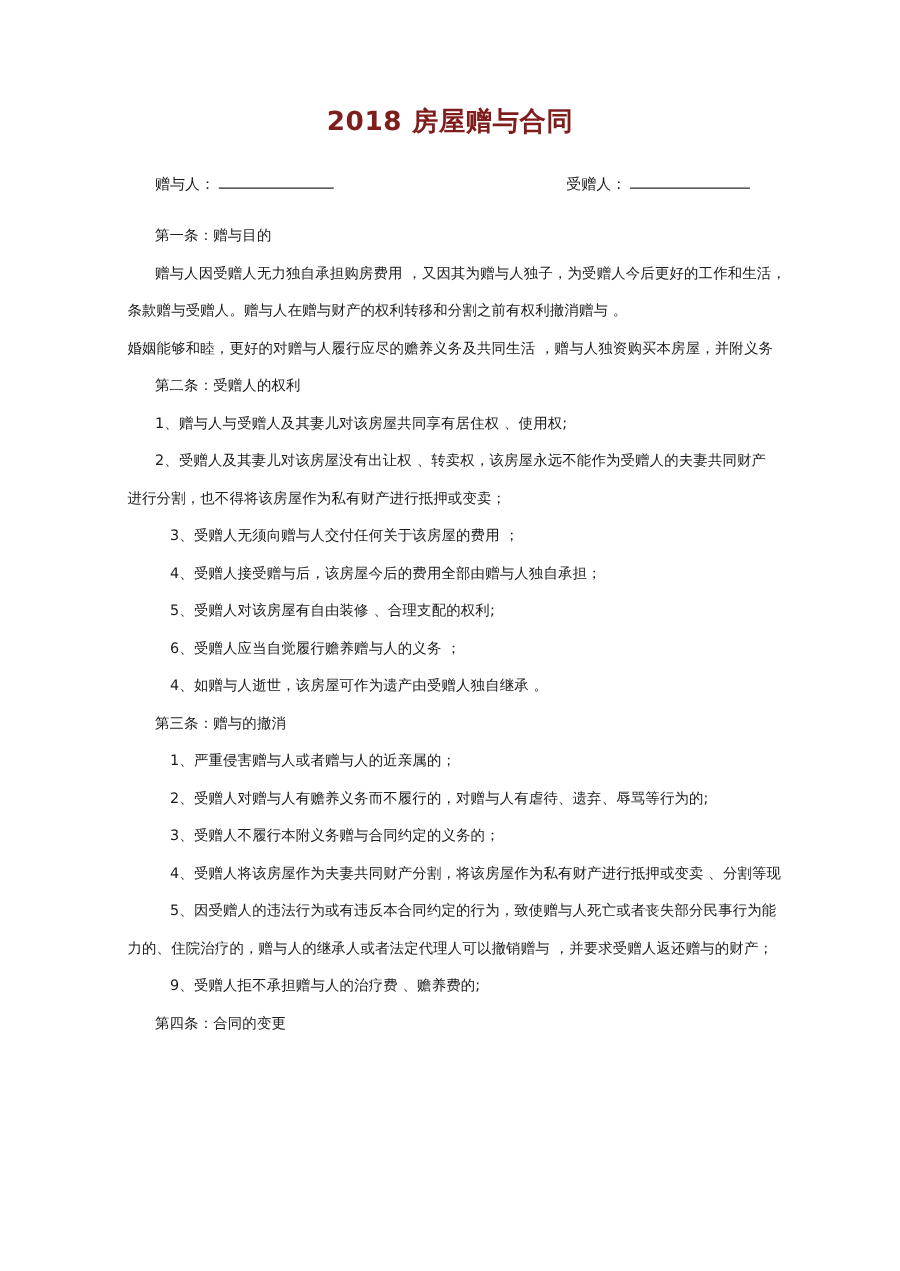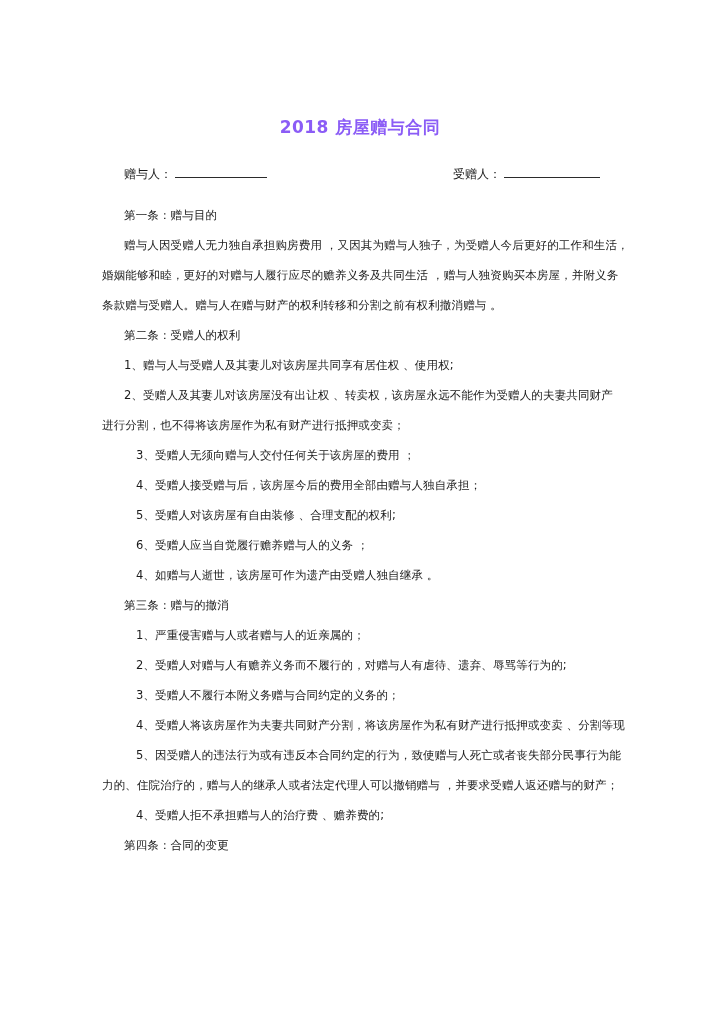--- a/index.html
+++ b/index.html
@@ -21,26 +21,26 @@
     overflow: hidden;
   }
   .doc-body {
     position: absolute;
     left: 102px;
     top: 0;
     width: 516px;
   }
   .doc-title {
     margin: 0;
-    padding-top: 116px;
+    padding-top: 84px;
     text-align: center;
-    font-size: 17px;
+    font-size: 21px;
     font-weight: bold;
     letter-spacing: 0.5px;
-    color: #8b5cf6;
+    color: #7f1d1d;
     line-height: 1.3;
   }
   .title-num {
     font-family: "DejaVu Sans", "Liberation Sans", sans-serif;
     font-weight: bold;
   }
 
   
   .party-row {
     display: flex;
@@ -122,36 +122,36 @@
       <span class="party-field right">
         <span class="field-label">受赠人：</span>
         <span class="blank-line wide"></span>
       </span>
     </div>
 
 
     <div class="content" id="content-lines">
         <p class="line indent">第一条：赠与目的</p>
         <p class="line indent">赠与人因受赠人无力独自承担购房费用 ，又因其为赠与人独子，为受赠人今后更好的工作和生活，</p>
+        <p class="line flush">条款赠与受赠人。赠与人在赠与财产的权利转移和分割之前有权利撤消赠与 。</p>
         <p class="line flush">婚姻能够和睦，更好的对赠与人履行应尽的赡养义务及共同生活 ，赠与人独资购买本房屋，并附义务</p>
-        <p class="line flush">条款赠与受赠人。赠与人在赠与财产的权利转移和分割之前有权利撤消赠与 。</p>
         <p class="line indent">第二条：受赠人的权利</p>
         <p class="line indent">1、赠与人与受赠人及其妻儿对该房屋共同享有居住权 、使用权;</p>
         <p class="line indent">2、受赠人及其妻儿对该房屋没有出让权 、转卖权，该房屋永远不能作为受赠人的夫妻共同财产</p>
         <p class="line flush">进行分割，也不得将该房屋作为私有财产进行抵押或变卖；</p>
         <p class="line indent2">3、受赠人无须向赠与人交付任何关于该房屋的费用 ；</p>
         <p class="line indent2">4、受赠人接受赠与后，该房屋今后的费用全部由赠与人独自承担；</p>
         <p class="line indent2">5、受赠人对该房屋有自由装修 、合理支配的权利;</p>
         <p class="line indent2">6、受赠人应当自觉履行赡养赠与人的义务 ；</p>
         <p class="line indent2">4、如赠与人逝世，该房屋可作为遗产由受赠人独自继承 。</p>
         <p class="line indent">第三条：赠与的撤消</p>
         <p class="line indent2">1、严重侵害赠与人或者赠与人的近亲属的；</p>
         <p class="line indent2">2、受赠人对赠与人有赡养义务而不履行的，对赠与人有虐待、遗弃、辱骂等行为的;</p>
         <p class="line indent2">3、受赠人不履行本附义务赠与合同约定的义务的；</p>
         <p class="line indent2">4、受赠人将该房屋作为夫妻共同财产分割，将该房屋作为私有财产进行抵押或变卖 、分割等现</p>
         <p class="line indent2">5、因受赠人的违法行为或有违反本合同约定的行为，致使赠与人死亡或者丧失部分民事行为能</p>
         <p class="line flush">力的、住院治疗的，赠与人的继承人或者法定代理人可以撤销赠与 ，并要求受赠人返还赠与的财产；</p>
-        <p class="line indent2">4、受赠人拒不承担赠与人的治疗费 、赡养费的;</p>
+        <p class="line indent2">9、受赠人拒不承担赠与人的治疗费 、赡养费的;</p>
         <p class="line indent">第四条：合同的变更</p>
       </div>
 
   </div>
 </div>
 
 </body></html>

